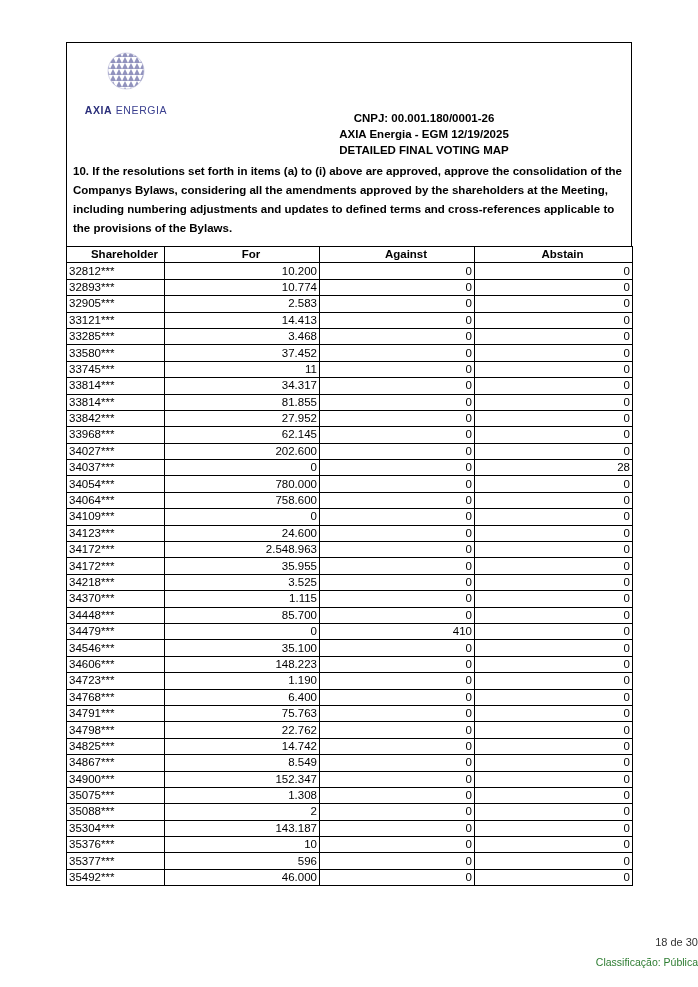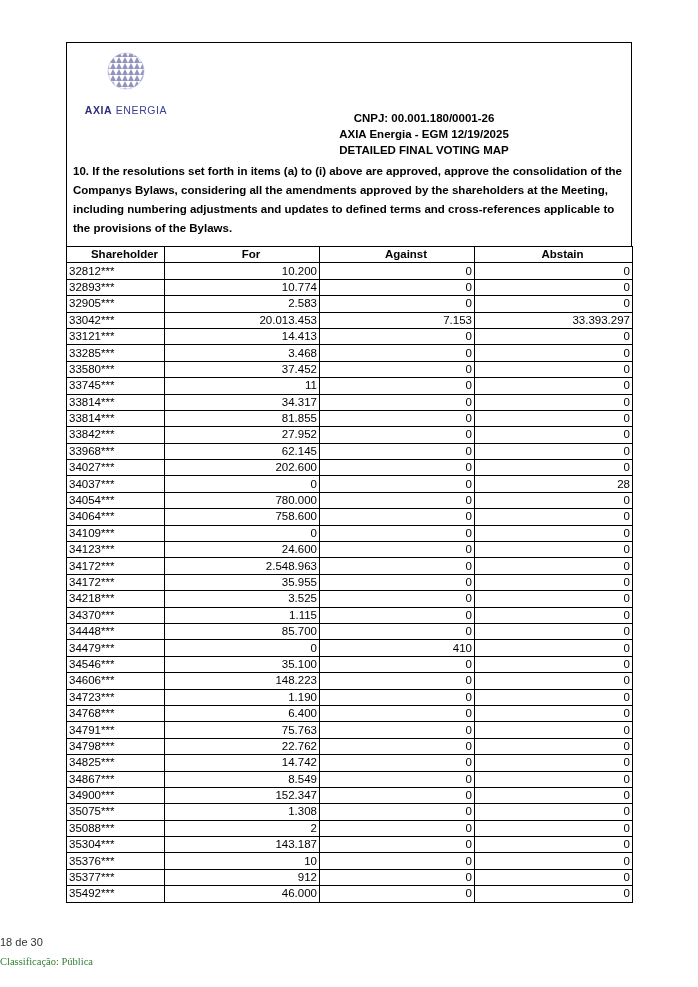--- a/index.html
+++ b/index.html
@@ -11,22 +11,22 @@
   .logo-text { font-size:10.5px; letter-spacing:0.6px; color:#3a3f8f; margin-top:13px; white-space:nowrap; }
   .logo-text b { font-weight:700; color:#2b2f7a; }
   .header-lines { position:absolute; left:150px; right:0; top:22px; text-align:center; font-weight:700; font-size:11.5px; line-height:16px;margin-top:45px; }
   .question { padding:4px 6px 8px 6px; text-align:left; font-weight:700; font-size:11.5px; line-height:19px; }
   table { border-collapse:collapse; width:566px; position:absolute; left:66px; top:246px; table-layout:fixed; font-size:11.5px; }
   th, td { border:1.3px solid #000; height:15.4px; padding:0 2px; line-height:15px; white-space:nowrap; }
   th { font-weight:700; text-align:center;padding-left:20px; }
   td.sh { text-align:left; }
   td.num { text-align:right; }
   col.c1 { width:98px; } col.c2 { width:155px; } col.c3 { width:155px; } col.c4 { width:158px; }
-  .footer-page { position:absolute; top:936px; left:0; width:698px; text-align:left; font-size:11px; color:#333; }
-  .footer-class { position:absolute; top:956px; left:0; width:698px; text-align:left; font-size:10.5px; color:#2e7d32;font-family:Liberation Serif, serif; }
+  .footer-page { position:absolute; top:936px; left:0; width:698px; text-align:right; font-size:11px; color:#333; }
+  .footer-class { position:absolute; top:956px; left:0; width:698px; text-align:right; font-size:10.5px; color:#2e7d32; }
 </style>
 </head>
 <body>
 
 <div class="page-frame">
   <div class="header">
     <div class="logo">
       <svg class="logo-globe" viewBox="0 0 44 40">
         <defs>
           <pattern id="tri" width="6" height="6" patternUnits="userSpaceOnUse">
@@ -75,26 +75,20 @@
         <td class="num">0</td>
         <td class="num">0</td>
       </tr>
       <tr>
         <td class="sh">32905***</td>
         <td class="num">2.583</td>
         <td class="num">0</td>
         <td class="num">0</td>
       </tr>
       <tr>
-        <td class="sh">33042***</td>
-        <td class="num">20.013.453</td>
-        <td class="num">7.153</td>
-        <td class="num">33.393.297</td>
-      </tr>
-      <tr>
         <td class="sh">33121***</td>
         <td class="num">14.413</td>
         <td class="num">0</td>
         <td class="num">0</td>
       </tr>
       <tr>
         <td class="sh">33285***</td>
         <td class="num">3.468</td>
         <td class="num">0</td>
         <td class="num">0</td>
@@ -280,21 +274,21 @@
         <td class="num">0</td>
       </tr>
       <tr>
         <td class="sh">35376***</td>
         <td class="num">10</td>
         <td class="num">0</td>
         <td class="num">0</td>
       </tr>
       <tr>
         <td class="sh">35377***</td>
-        <td class="num">912</td>
+        <td class="num">596</td>
         <td class="num">0</td>
         <td class="num">0</td>
       </tr>
       <tr>
         <td class="sh">35492***</td>
         <td class="num">46.000</td>
         <td class="num">0</td>
         <td class="num">0</td>
       </tr>
     </tbody>

